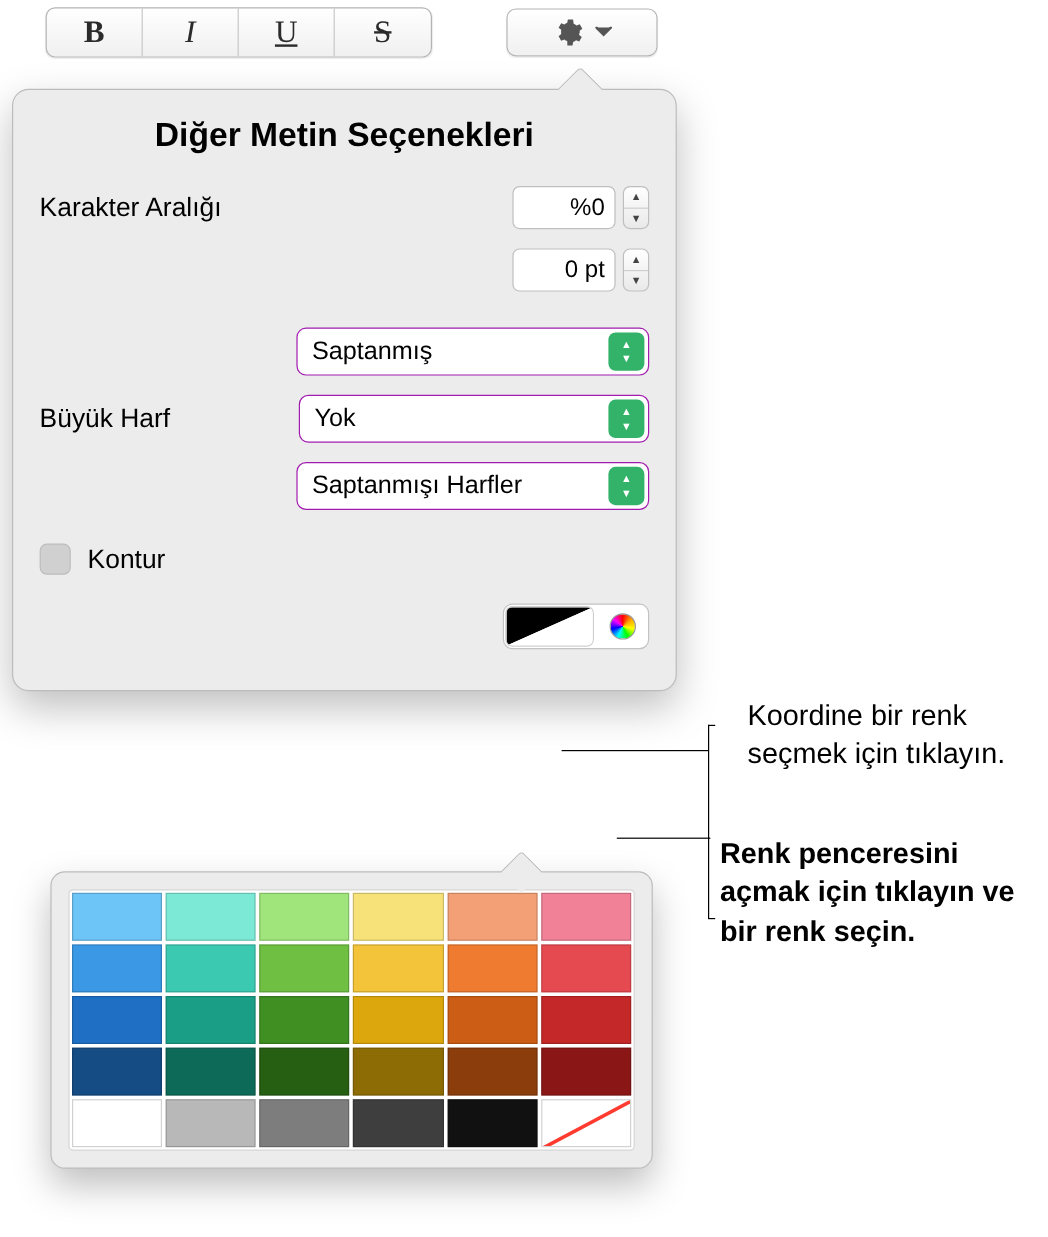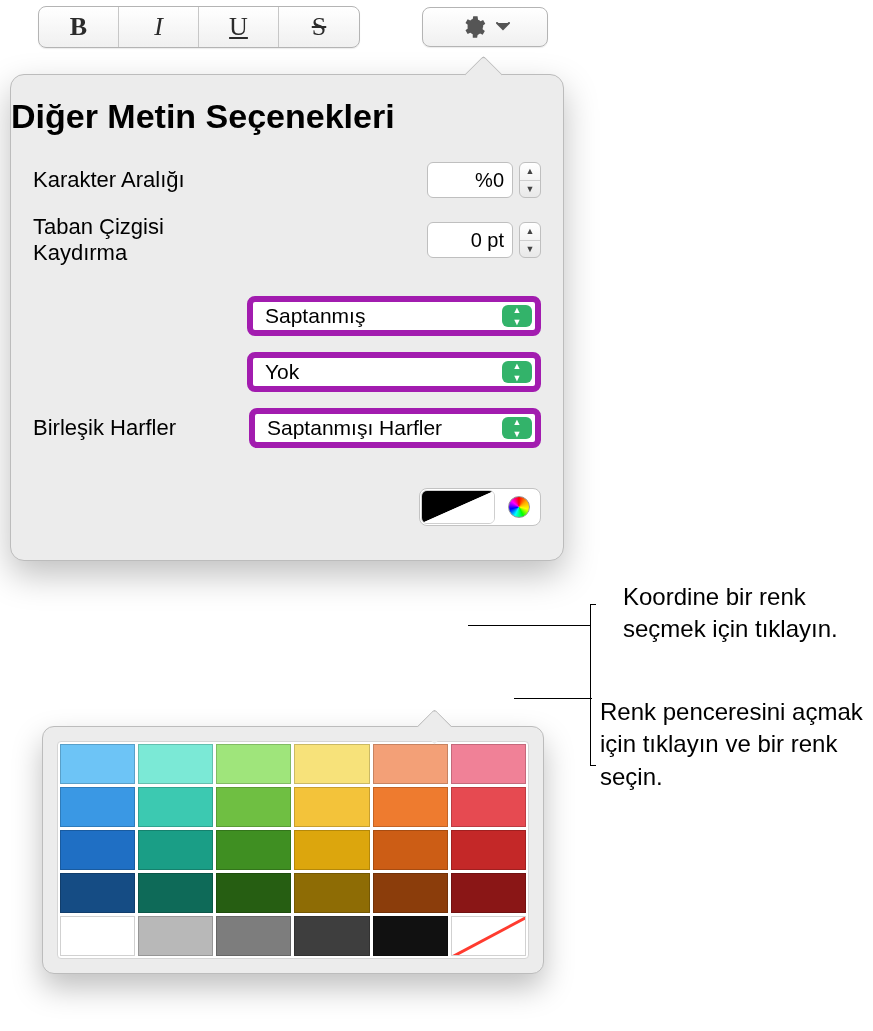--- a/index.html
+++ b/index.html
@@ -83,23 +83,23 @@
     right: 66px;
     width: 26px;
     height: 26px;
     background: #ececec;
     border-left: 1px solid #bcbcbc;
     border-top: 1px solid #bcbcbc;
     transform: rotate(45deg);
     border-top-left-radius: 4px;
   }
   .pop-title {
-    text-align: left;
+    text-align: center;
     font-weight: 700;
-    font-size: 34px;
+    font-size: 28px;
     padding: 22px 0 18px;
   }
   .row {
     display: flex;
     align-items: center;
     padding: 8px 22px;
     gap: 6px;
   }
   .row .lab { flex: 0 0 210px; font-size: 22px; }
 
@@ -130,21 +130,21 @@
     flex-direction: column;
   }
   .stepbtns div { flex:1; display:flex; align-items:center; justify-content:center; font-size:9px; color:#444; }
   .stepbtns div:first-child { border-bottom:1px solid #cfcfcf; }
 
   
   .popupbtn {
     margin-left: auto;
     width: 294px;
     height: 40px;
-    border: 6px solid #a21caf;
+    border: 1px solid #a21caf;
     border-radius: 8px;
     background: #ffffff;
     display: flex;
     align-items: center;
     padding-left: 12px;
     padding-right: 0;
     font-size: 21px;
     position: relative;
     cursor: pointer;
   }
@@ -315,21 +315,20 @@
     <div class="stepper">
       <input class="val" value="%0" style="">
       <div class="stepbtns">
         <div>▲</div>
         <div>▼</div>
       </div>
     </div>
   </div>
 
   <div class="row">
-    <div class="lab">Taban Çizgisi Kaydırma</div>
     <div class="stepper">
       <input class="val" value="0 pt" style="">
       <div class="stepbtns">
         <div>▲</div>
         <div>▼</div>
       </div>
     </div>
   </div>
 
   <div style="height:14px"></div>
@@ -338,42 +337,46 @@
     <div class="popupbtn">
       <span>Saptanmış</span>
       <span class="arrows">
           <span>▲</span>
           <span>▼</span>
         </span>
     </div>
   </div>
 
   <div class="row">
+    <div class="lab">Büyük Harf</div>
     <div class="popupbtn">
       <span>Yok</span>
       <span class="arrows">
           <span>▲</span>
           <span>▼</span>
         </span>
     </div>
   </div>
 
   <div class="row">
-    <div class="lab">Birleşik Harfler</div>
     <div class="popupbtn">
       <span>Saptanmışı Harfler</span>
       <span class="arrows">
           <span>▲</span>
           <span>▼</span>
         </span>
     </div>
   </div>
 
   <div style="height:14px"></div>
 
+  <div class="checkrow">
+    <div class="chk"></div>
+    <span>Kontur</span>
+  </div>
 
   <div style="height:10px"></div>
 
   <div class="row">
     <div class="wells">
       <div class="colorwell">
         <svg viewBox="0 0 74 34" preserveAspectRatio="none">
           <polygon points="0,0 74,0 0,34" fill="#000"></polygon>
           <polygon points="74,0 74,34 0,34" fill="#fff"></polygon>
         </svg>
@@ -420,13 +423,13 @@
     </div>
 </div>
 
 <div class="callout-line" style="top:625px; left:468px; width:122px;"></div>
 <div class="callout-line v" style="top:604px; left:590px; height:161px;"></div>
 <div class="callout-line" style="top:604px; left:590px; width:6px;"></div>
 <div class="callout" style="top:581px; left:592px; width:270px;margin-left:31px;">Koordine bir renk seçmek için tıklayın.</div>
 
 <div class="callout-line" style="top:698px; left:514px; width:78px;"></div>
 <div class="callout-line" style="top:765px; left:590px; width:6px;"></div>
-<div class="callout" style="top:696px; left:600px; width:270px;">Renk penceresini açmak için tıklayın ve bir renk seçin.</div>
+<div class="callout" style="top:696px; left:600px; width:270px;font-weight:bold;">Renk penceresini açmak için tıklayın ve bir renk seçin.</div>
 
 </body></html>

